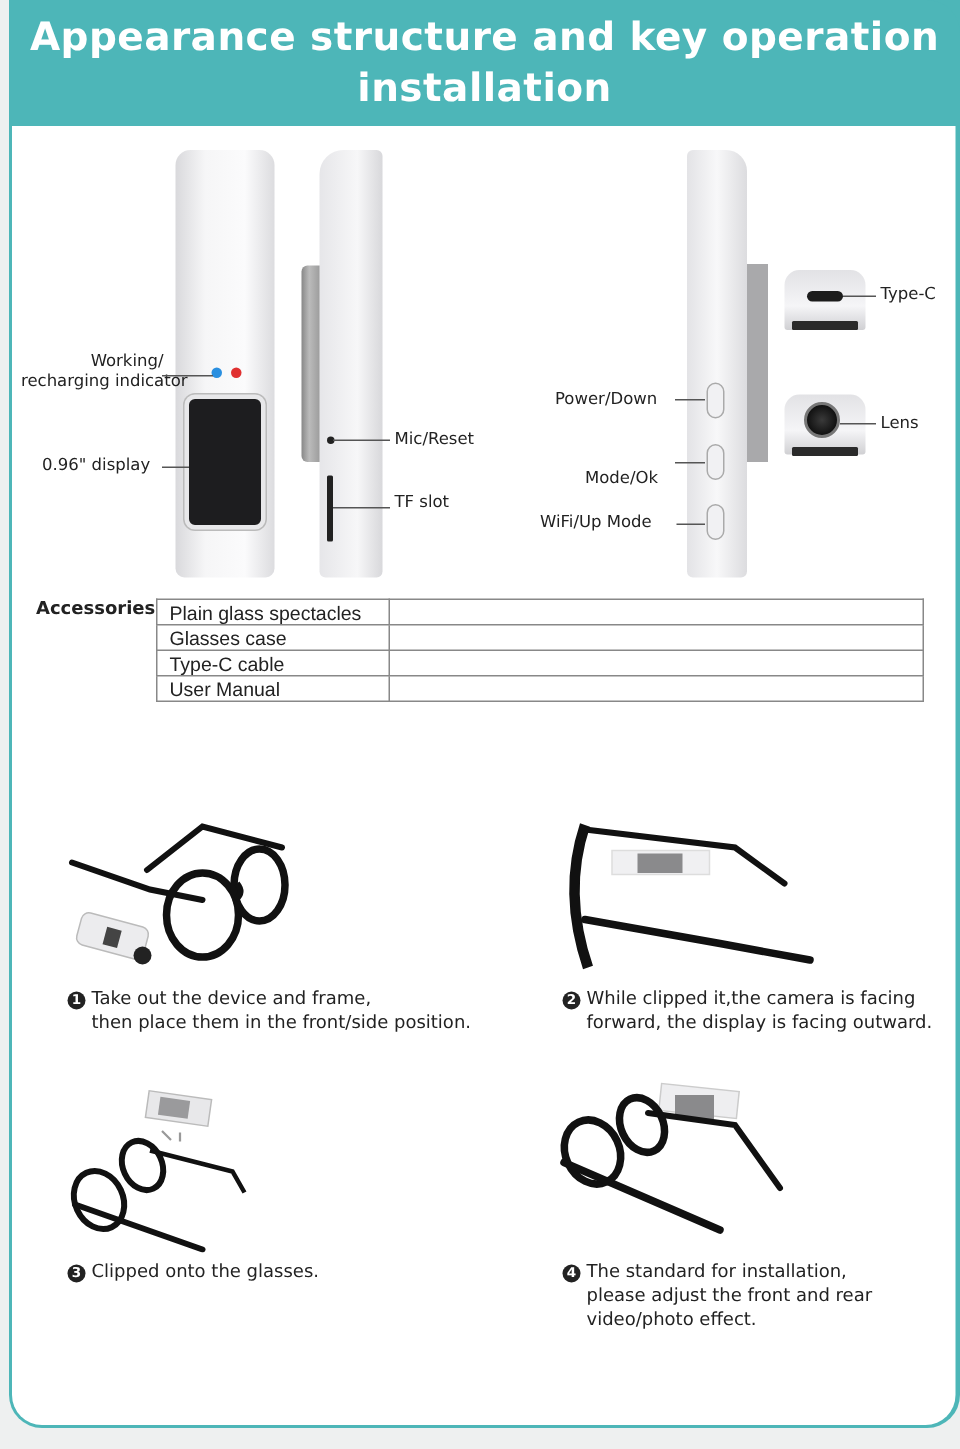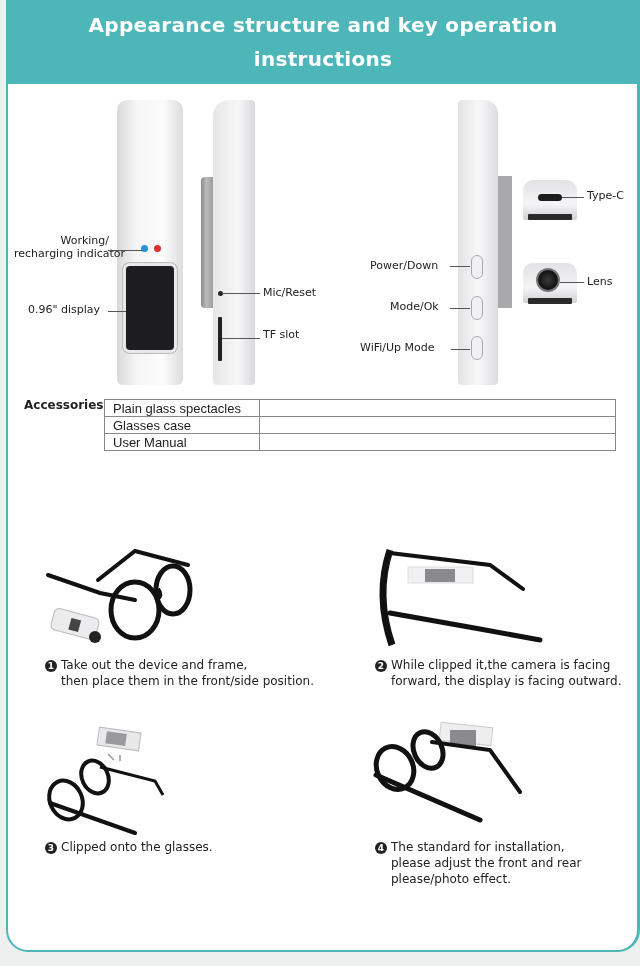--- a/index.html
+++ b/index.html
@@ -10,21 +10,21 @@
     position: absolute; left: 6px; top: 0; width: 634px; height: 952px;
     background: #4db6b8; border-radius: 0 0 22px 22px;
   }
   .header {
     position: absolute; left: 6px; top: 0; width: 634px; height: 84px;
     background: #4db6b8; border-radius: 0 22px 0 0;
     display: flex; align-items: center; justify-content: center; text-align: center;
   }
   .header h1 {
     color: #fff; font-family: "DejaVu Sans", sans-serif; font-weight: bold;
-    font-size: 20px; line-height: 34px; letter-spacing: 0.3px;
+    font-size: 26px; line-height: 34px; letter-spacing: 0.3px;
   }
   .panel {
     position: absolute; left: 8px; top: 84px; width: 629px; height: 866px;
     background: #fff; border-radius: 0 0 20px 20px;
   }
 
   .lbl { position: absolute; font-size: 11px; color: #222; white-space: nowrap; font-family: "DejaVu Sans", sans-serif; }
   .lbl.small { font-size: 11px; line-height: 13px; text-align: right; }
   .line { position: absolute; height: 1px; background: #555; }
   .dot { position: absolute; width: 5px; height: 5px; border-radius: 50%; background: #222; }
@@ -90,21 +90,21 @@
   .step .cont { display: block; padding-left: 16px; }
 </style>
 </head>
 <body>
 
 <div class="frame"></div>
 
 <div class="header">
   <h1>
     <span>Appearance structure and key operation</span><br>
-    <span>instructions</span>
+    <span>installation</span>
   </h1>
 </div>
 
 <div class="panel"></div>
 
 <div class="dev-front"></div>
 <div class="led" style="left:141px;top:245px;background:#2a8fe0;"></div>
 <div class="led" style="left:154px;top:245px;background:#e03030;"></div>
 <div class="screen"></div>
 
@@ -127,21 +127,21 @@
 <div class="lbl" style="left:263px;top:328px;">TF slot</div>
 
 <div class="dev-right"></div>
 <div class="clip-right"></div>
 <div class="btn-pill" style="top:255px;"></div>
 <div class="btn-pill" style="top:296px;"></div>
 <div class="btn-pill" style="top:336px;"></div>
 
 <div class="lbl" style="left:370px;top:259px;">Power/Down</div>
 <div class="line" style="left:450px;top:266px;width:20px;"></div>
-<div class="lbl" style="left:390px;top:300px;">Mode/Ok</div>
+<div class="lbl" style="left:390px;top:312px;">Mode/Ok</div>
 <div class="line" style="left:450px;top:308px;width:20px;"></div>
 <div class="lbl" style="left:360px;top:341px;">WiFi/Up Mode</div>
 <div class="line" style="left:451px;top:349px;width:19px;"></div>
 
 <div class="port-box" style="left:523px;top:180px;"></div>
 <div class="port-base" style="left:528px;top:214px;width:44px;"></div>
 <div class="typec"></div>
 <div class="line" style="left:562px;top:197px;width:22px;"></div>
 <div class="lbl" style="left:587px;top:189px;">Type-C</div>
 
@@ -153,20 +153,24 @@
 
 <div class="acc-title">Accessories</div>
 <table class="acc">
   <tbody>
       <tr>
         <td class="c1">Plain glass spectacles</td>
         <td></td>
       </tr>
   <tr>
         <td class="c1">Glasses case</td>
+        <td></td>
+      </tr>
+  <tr>
+        <td class="c1">Type-C cable</td>
         <td></td>
       </tr>
   <tr>
         <td class="c1">User Manual</td>
         <td></td>
       </tr>
 </tbody>
   </table>
 
 <svg class="glasses" style="left:40px;top:545px;" width="160" height="105" viewBox="0 0 160 105">
@@ -213,14 +217,14 @@
   <rect x="70" y="5" width="52" height="18" fill="#eeeef0" stroke="#ccc" transform="rotate(6 96 14)"></rect>
   <rect x="80" y="10" width="26" height="16" fill="#8a8a8c"></rect>
   <path d="M62 22 L120 30 L150 72" stroke="#111" stroke-width="4" fill="none" stroke-linecap="round"></path>
   <ellipse cx="25" cy="48" rx="18" ry="22" stroke="#111" stroke-width="5" fill="none" transform="rotate(-25 25 48)"></ellipse>
   <ellipse cx="58" cy="30" rx="14" ry="19" stroke="#111" stroke-width="5" fill="none" transform="rotate(-25 58 30)"></ellipse>
   <path d="M6 55 L110 100" stroke="#111" stroke-width="5" fill="none" stroke-linecap="round"></path>
 </svg>
 <div class="step" style="left:375px;top:839px;">
   <span class="num">4</span><span>The standard for installation,</span>
   <span class="cont">please adjust the front and rear</span>
-  <span class="cont">please/photo effect.</span>
+  <span class="cont">video/photo effect.</span>
 </div>
 
 </body></html>

